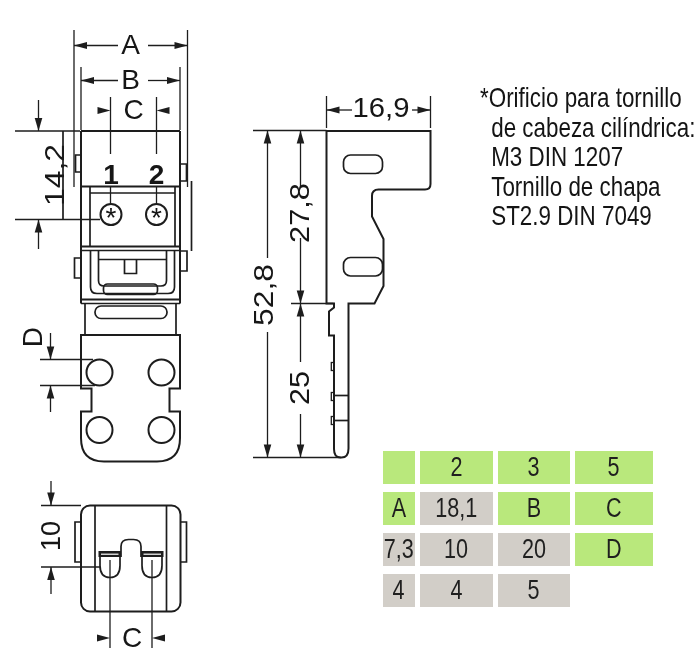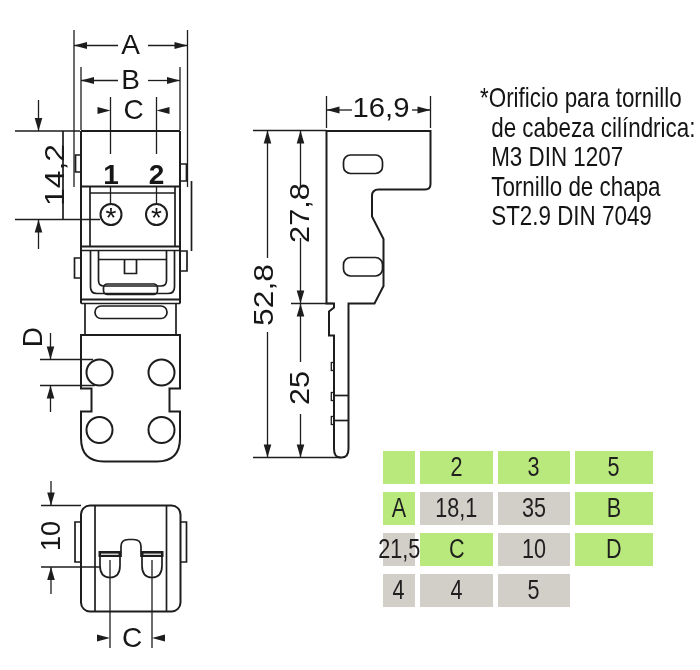--- a/index.html
+++ b/index.html
@@ -211,37 +211,37 @@
   <div class="cell green">
         <span>5</span>
       </div>
 
   <div class="cell green">
         <span>A</span>
       </div>
   <div class="cell gray">
         <span>18,1</span>
       </div>
-  <div class="cell gray">
-        <span>35</span>
-      </div>
 
   <div class="cell green">
         <span>B</span>
       </div>
-  <div class="cell gray">
-        <span>21,5</span>
-      </div>
 
   <div class="cell green">
         <span>C</span>
       </div>
   <div class="cell gray">
+        <span>7,3</span>
+      </div>
+  <div class="cell gray">
         <span>10</span>
       </div>
+  <div class="cell gray">
+        <span>20</span>
+      </div>
 
   <div class="cell green">
         <span>D</span>
       </div>
   <div class="cell gray">
         <span>4</span>
       </div>
   <div class="cell gray">
         <span>4</span>
       </div>

